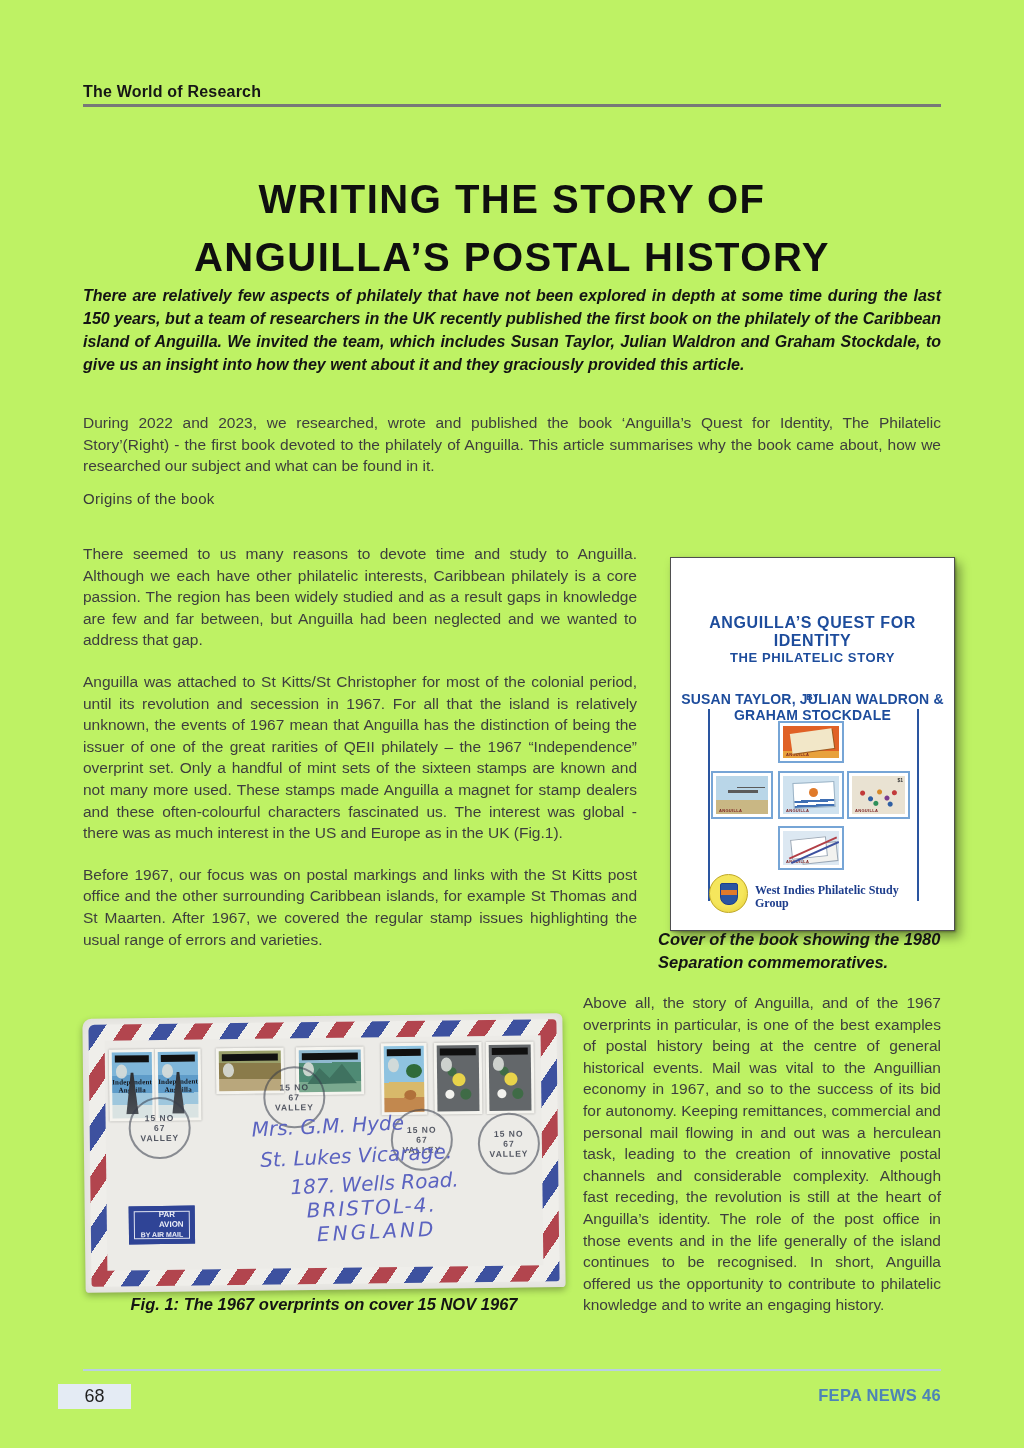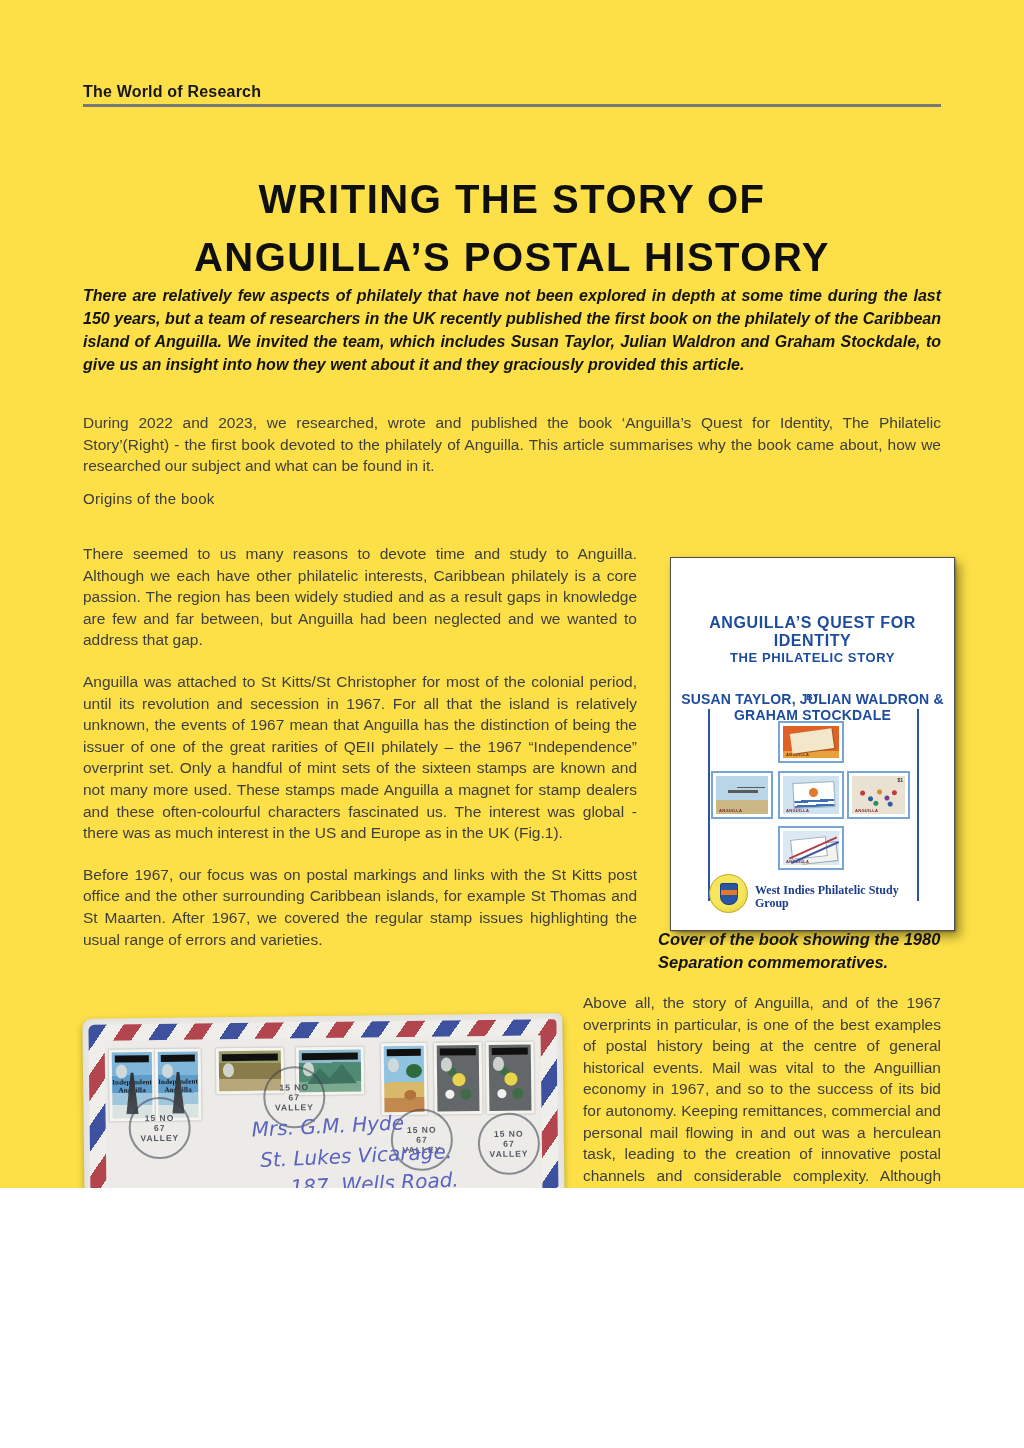--- a/index.html
+++ b/index.html
@@ -1,18 +1,18 @@
 <!DOCTYPE html>
 <html><head>
 <meta charset="utf-8">
 <style>
   html,body { margin:0; padding:0; background:#ffffff; }
   .page {
-    position:relative; width:1024px; height:1188px; margin:0 auto;
-    background:#fde047; overflow:hidden;
+    position:relative; width:1024px; height:1448px; margin:0 auto;
+    background:#bef264; overflow:hidden;
     font-family:"Liberation Sans","DejaVu Sans",sans-serif;
     color:#3d3d3d;
   }
   
   .running-head {
     position:absolute; left:83px; top:83px;
     font-size:16px; font-weight:bold; color:#161616; letter-spacing:.2px;
   }
   .head-rule {
     position:absolute; left:83px; top:104px; width:858px; height:3px;

